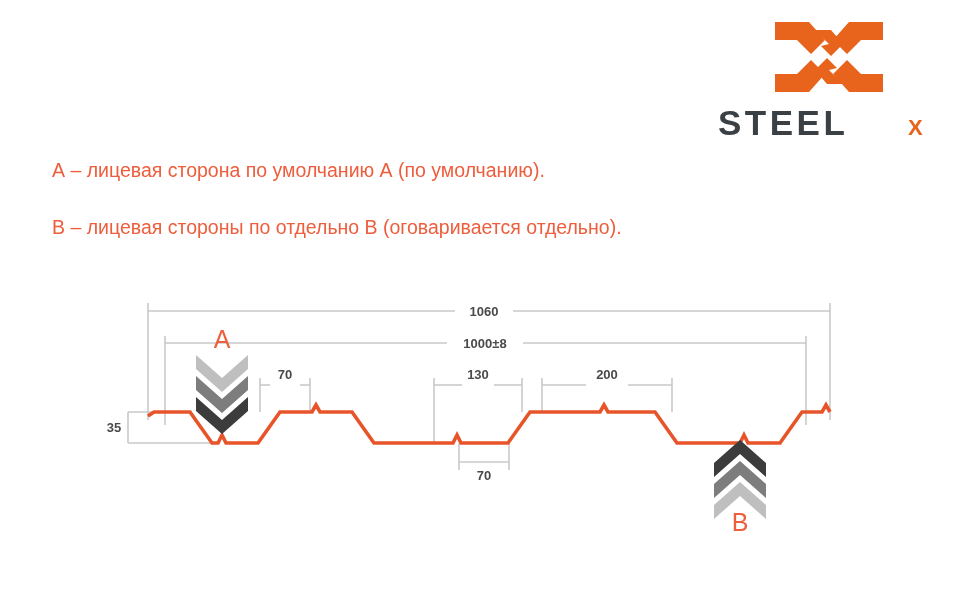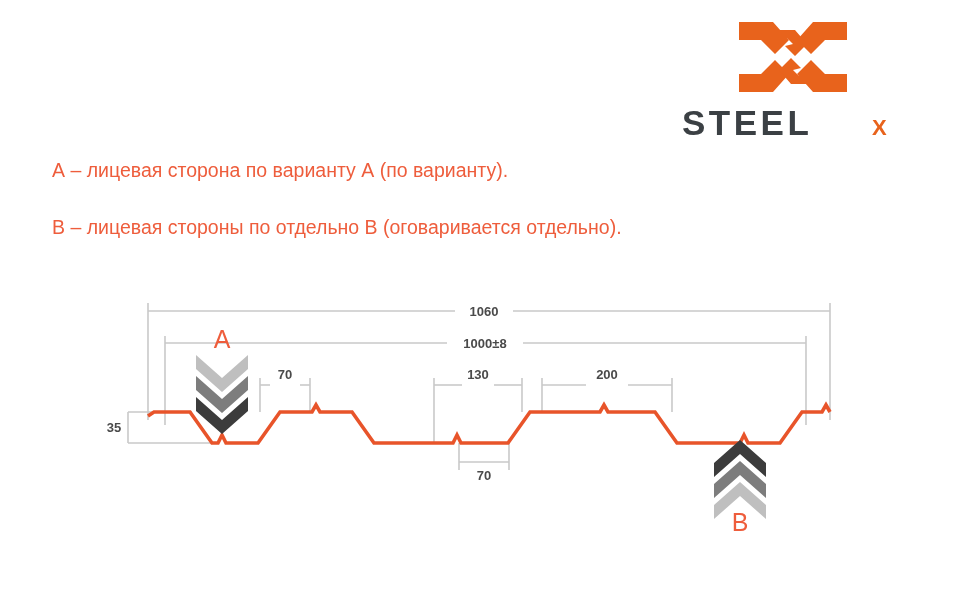--- a/index.html
+++ b/index.html
@@ -12,21 +12,21 @@
     height: 597px;
     position: relative;
     overflow: hidden;
     font-family: "Liberation Sans", sans-serif;
     -webkit-font-smoothing: antialiased;
   }
 
   
   #logo-block {
     position: absolute;
-    left: 682px;
+    left: 718px;
     top: 18px;
     width: 230px;
     height: 125px;
   }
   #logo-mark {
     position: absolute;
     left: 55px;
     top: 0px;
     width: 112px;
     height: 78px;
@@ -93,21 +93,21 @@
       <path d="M72,66 L54,66 L42,52 L54,40 L64,50 L56,52 L62,58 L72,58 Z"></path>
     </g>
   </svg>
 
   <svg id="logo-wordmark" viewBox="0 0 230 38">
     <text x="0" y="31" font-family="Liberation Sans, sans-serif" font-size="35" font-weight="bold" letter-spacing="3.5" fill="#3b4044">STEEL</text>
     <text x="190" y="31" font-family="Liberation Sans, sans-serif" font-size="22" font-weight="bold" fill="#e8631c">X</text>
   </svg>
 </div>
 
-<div class="note-line" id="note-a">А – лицевая сторона по варианту А (по варианту).</div>
+<div class="note-line" id="note-a">А – лицевая сторона по умолчанию А (по умолчанию).</div>
 
 <div class="note-line" id="note-b">В – лицевая стороны по отдельно В (оговаривается отдельно).</div>
 
 <svg id="drawing" viewBox="0 0 970 597">
 
   <g>
     <line x1="148" y1="303" x2="148" y2="420" stroke="#c9c9c9" stroke-width="1.6"></line>
     <line x1="830" y1="303" x2="830" y2="420" stroke="#c9c9c9" stroke-width="1.6"></line>
     <line x1="148" y1="311" x2="455" y2="311" stroke="#c9c9c9" stroke-width="1.6"></line>
     <line x1="513" y1="311" x2="830" y2="311" stroke="#c9c9c9" stroke-width="1.6"></line>

